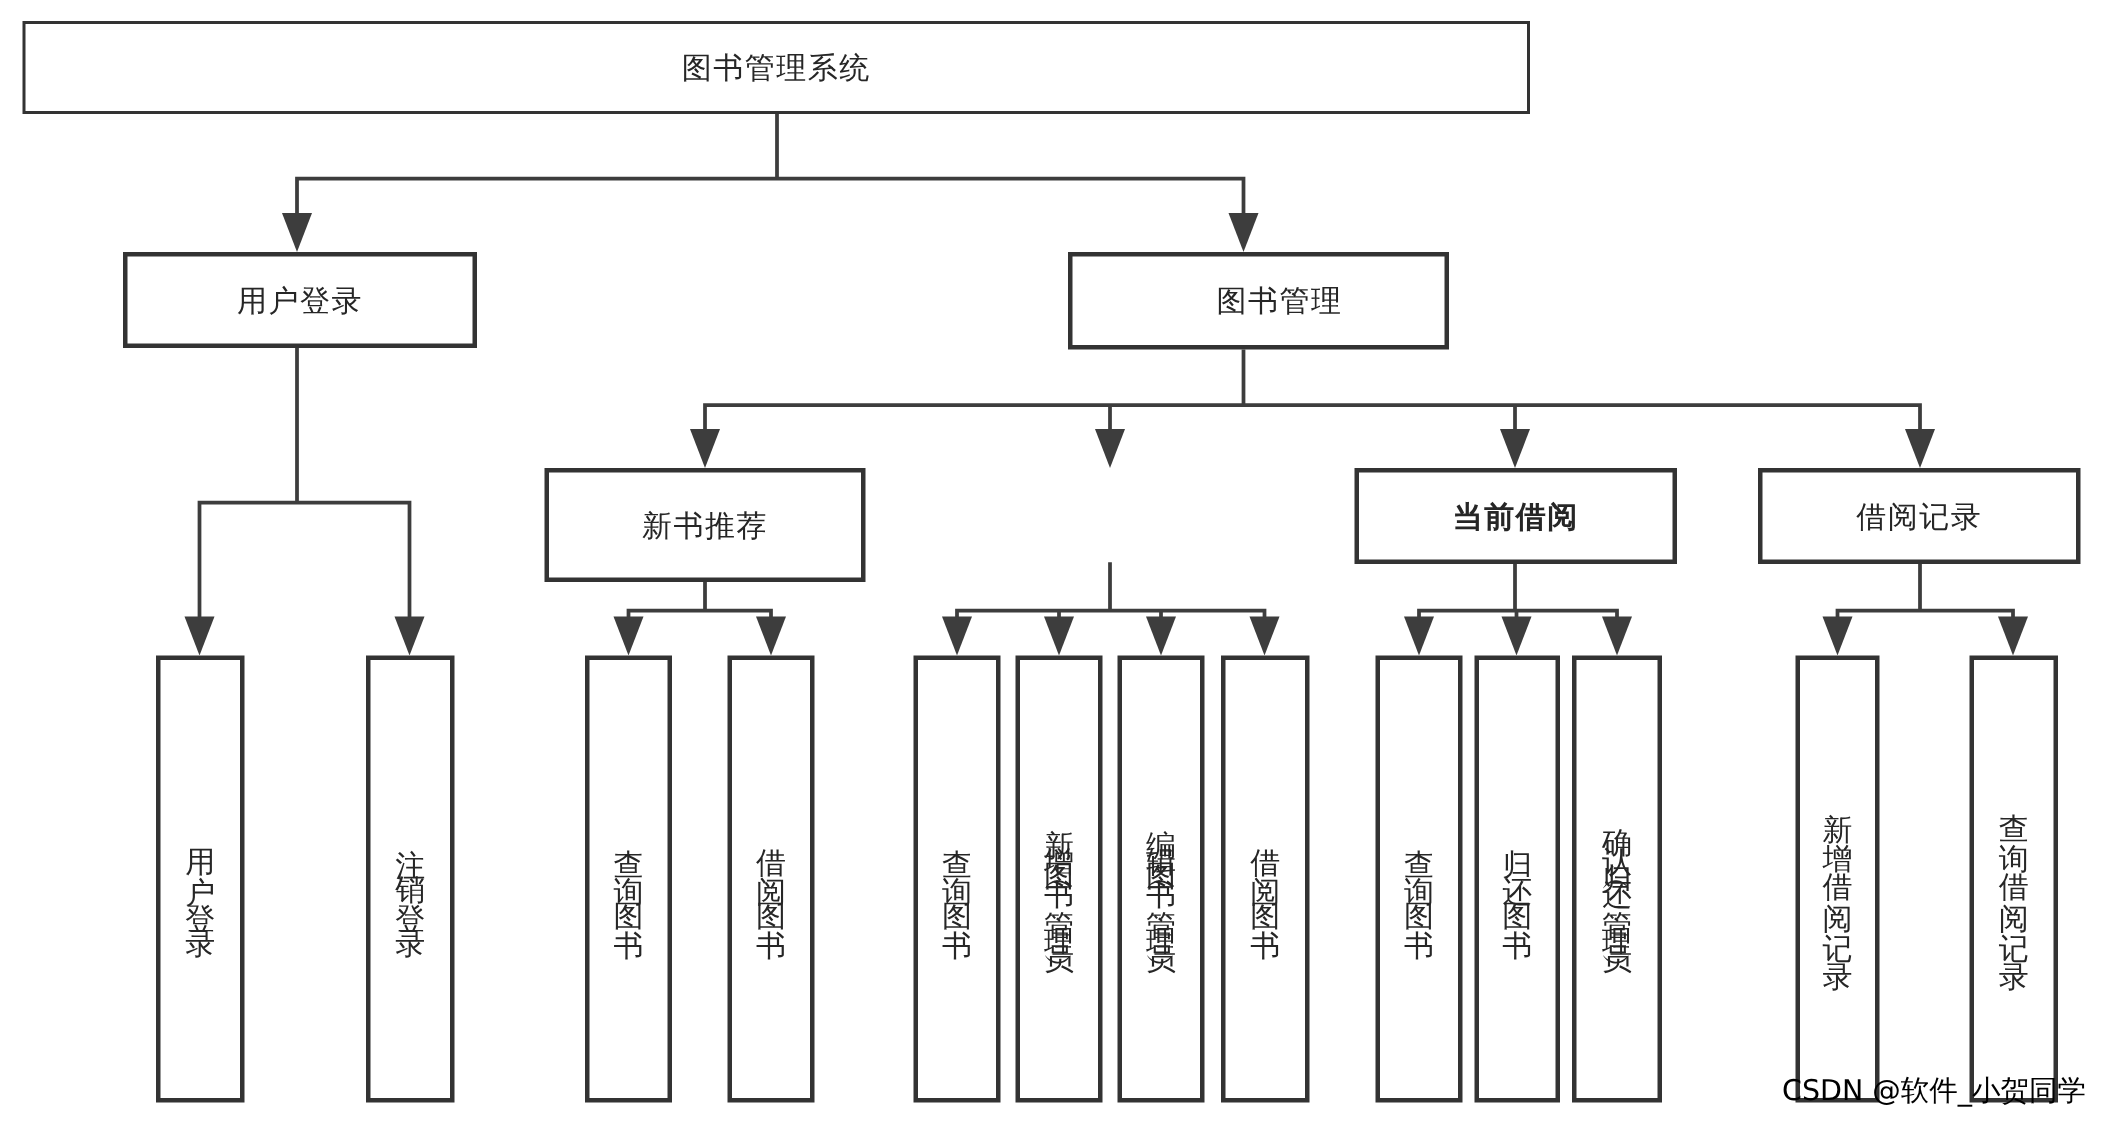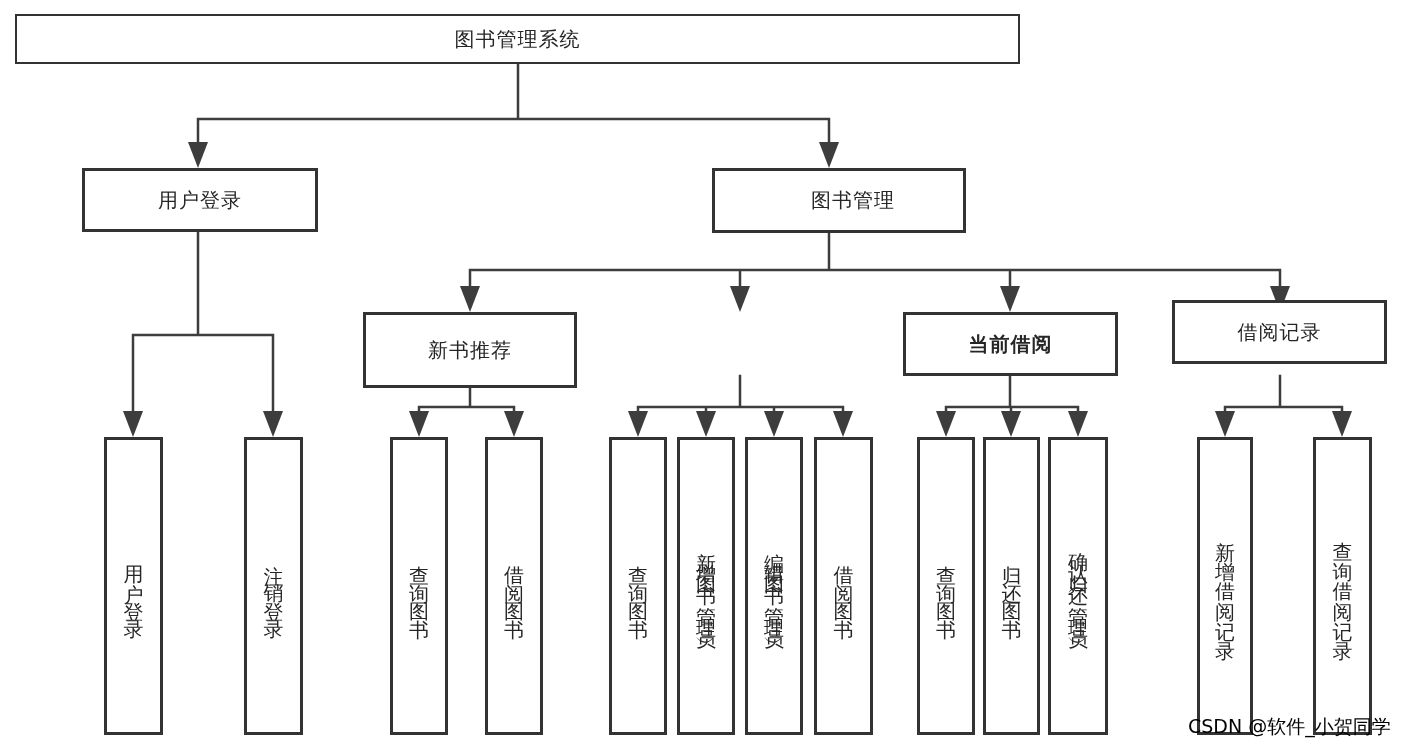--- a/index.html
+++ b/index.html
@@ -107,38 +107,38 @@
       <polygon points="764,411 784,411 774,437"></polygon>
       <polygon points="833,411 853,411 843,437"></polygon>
       <polygon points="936,411 956,411 946,437"></polygon>
       <polygon points="1001,411 1021,411 1011,437"></polygon>
       <polygon points="1068,411 1088,411 1078,437"></polygon>
       <polygon points="1215,411 1235,411 1225,437"></polygon>
       <polygon points="1332,411 1352,411 1342,437"></polygon>
     </g>
   </svg>
 
-  <div class="box root-box" style="left:15px; top:14px; width:1005px; height:50px;">
+  <div class="box root-box" style="left:15px; top:14px; width:1005px; height:62px;">
     <span class="hlabel">图书管理系统</span>
   </div>
 
   <div class="box" style="left:82px; top:168px; width:236px; height:64px;">
     <span class="hlabel">用户登录</span>
   </div>
   <div class="box" style="left:712px; top:168px; width:254px; height:65px;padding-left:28px;">
     <span class="hlabel">图书管理</span>
   </div>
 
   <div class="box" style="left:363px; top:312px; width:214px; height:76px;">
     <span class="hlabel">新书推荐</span>
   </div>
   <div class="box" style="left:903px; top:312px; width:215px; height:64px;font-weight:bold;">
     <span class="hlabel">当前借阅</span>
   </div>
-  <div class="box" style="left:1172px; top:300px; width:215px; height:64px;">
+  <div class="box" style="left:1172px; top:312px; width:215px; height:64px;">
     <span class="hlabel">借阅记录</span>
   </div>
 
   <div class="leaf" style="left:104px; top:437px; width:59px; height:298px;">
     <span class="vlabel">用户登录</span>
   </div>
   <div class="leaf" style="left:244px; top:437px; width:59px; height:298px;">
     <span class="vlabel">注销登录</span>
   </div>
 

